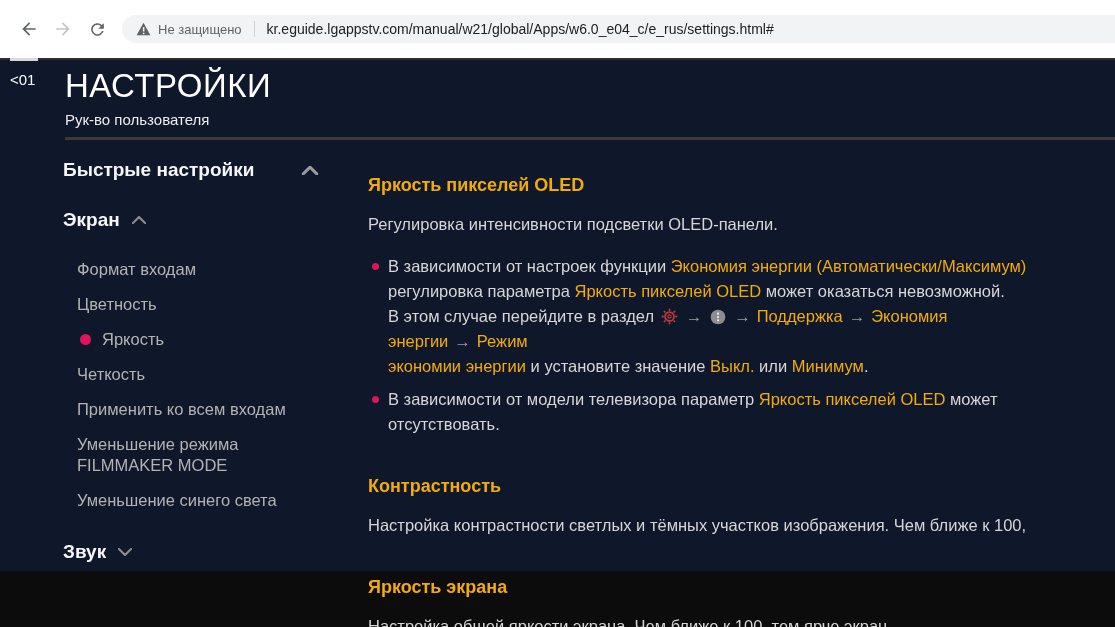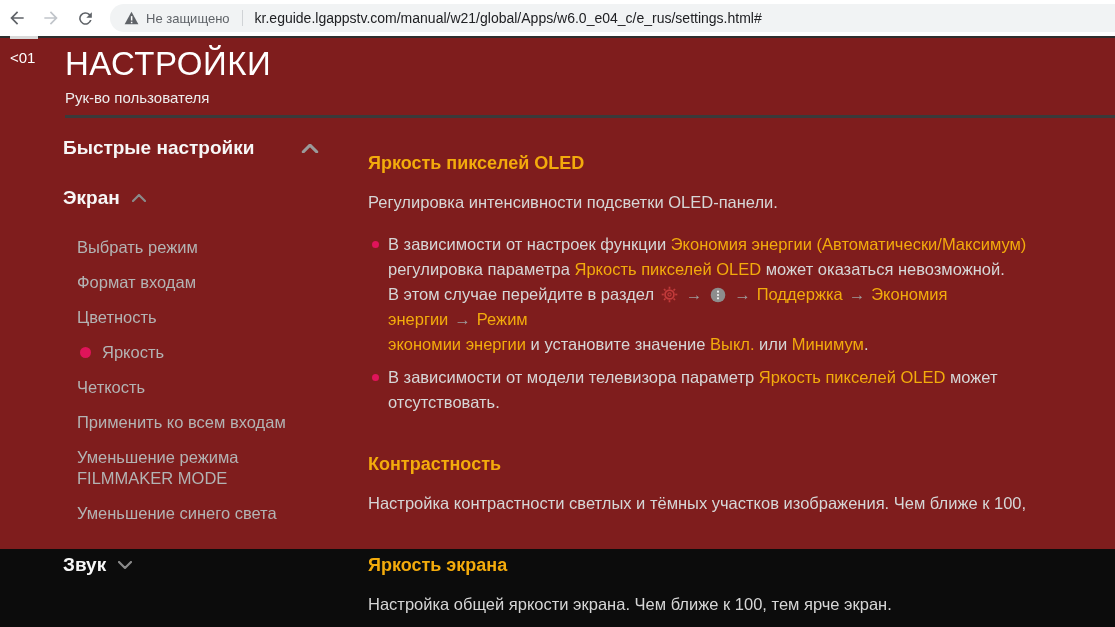--- a/index.html
+++ b/index.html
@@ -1,30 +1,30 @@
 <!DOCTYPE html>
 <html><head>
 <meta charset="utf-8">
 <style>
   * { margin:0; padding:0; box-sizing:border-box; }
   html,body { width:1115px; height:627px; overflow:hidden; background:#0c0c0c;
     font-family:"Liberation Sans","DejaVu Sans",sans-serif; }
 
   
-  .toolbar { height:36px; background:#ffffff; display:flex; align-items:center; padding-left:0; }
+  .toolbar { height:58px; background:#ffffff; display:flex; align-items:center; padding-left:12px; }
   .nav-btn { width:34px; height:34px; display:flex; align-items:center; justify-content:center; flex:none; cursor:pointer; }
   .url-pill { flex:1; height:28px; margin-left:8px; background:#f1f3f4; border-radius:14px 0 0 14px;
     display:flex; align-items:center; padding-left:14px; overflow:hidden; }
   .sec-chip { display:flex; align-items:center; cursor:pointer; }
   .sec-label { font-size:13px; color:#5f6368; margin-left:7px; white-space:nowrap; }
   .pill-sep { width:1px; height:16px; background:#d0d3d6; margin:0 12px; }
   .url-text { font-size:14px; color:#202124; white-space:nowrap; }
 
   
-  .page { position:relative; height:513px; background:#7f1d1d; }
+  .page { position:relative; height:513px; background:#0f172a; }
   .page-topline { position:absolute; top:0; left:0; right:0; height:2px; background:#2e2e2e; }
   .page-topline-active { position:absolute; top:0; left:10px; width:28px; height:3px; background:#d9d9d9; }
   .page-marker { position:absolute; top:13px; left:10px; color:#ffffff; font-size:15px; cursor:pointer; }
 
   .hdr { padding:9px 0 0 65px; }
   .hdr-title { color:#ffffff; font-size:33px; font-weight:400; letter-spacing:.5px; line-height:38px; }
   .hdr-sub { color:#ededed; font-size:15px; margin-top:6px; }
   .divider { margin-left:65px; margin-top:9px; border-top:3px solid #3a3a3a; }
 
   .layout { display:flex; }
@@ -113,23 +113,20 @@
         <div class="side-section">
           <div class="side-h">
             <span class="side-label">Экран</span>
             <span class="chev">
               <svg width="14" height="8" viewBox="0 0 14 8">
                 <polyline points="1,7 7,1 13,7" fill="none" stroke="#8a8a8a" stroke-width="2.2" stroke-linecap="round" stroke-linejoin="round"></polyline>
               </svg>
             </span>
           </div>
           <div class="side-items">
-            <div class="side-item">
-              <span class="txt">Выбрать режим</span>
-            </div>
             <div class="side-item">
               <span class="txt">Формат входам</span>
             </div>
             <div class="side-item">
               <span class="txt">Цветность</span>
             </div>
             <div class="side-item">
               <span class="active-dot" style="background: rgb(224, 20, 90);"></span>
               <span class="txt">Яркость</span>
             </div>

